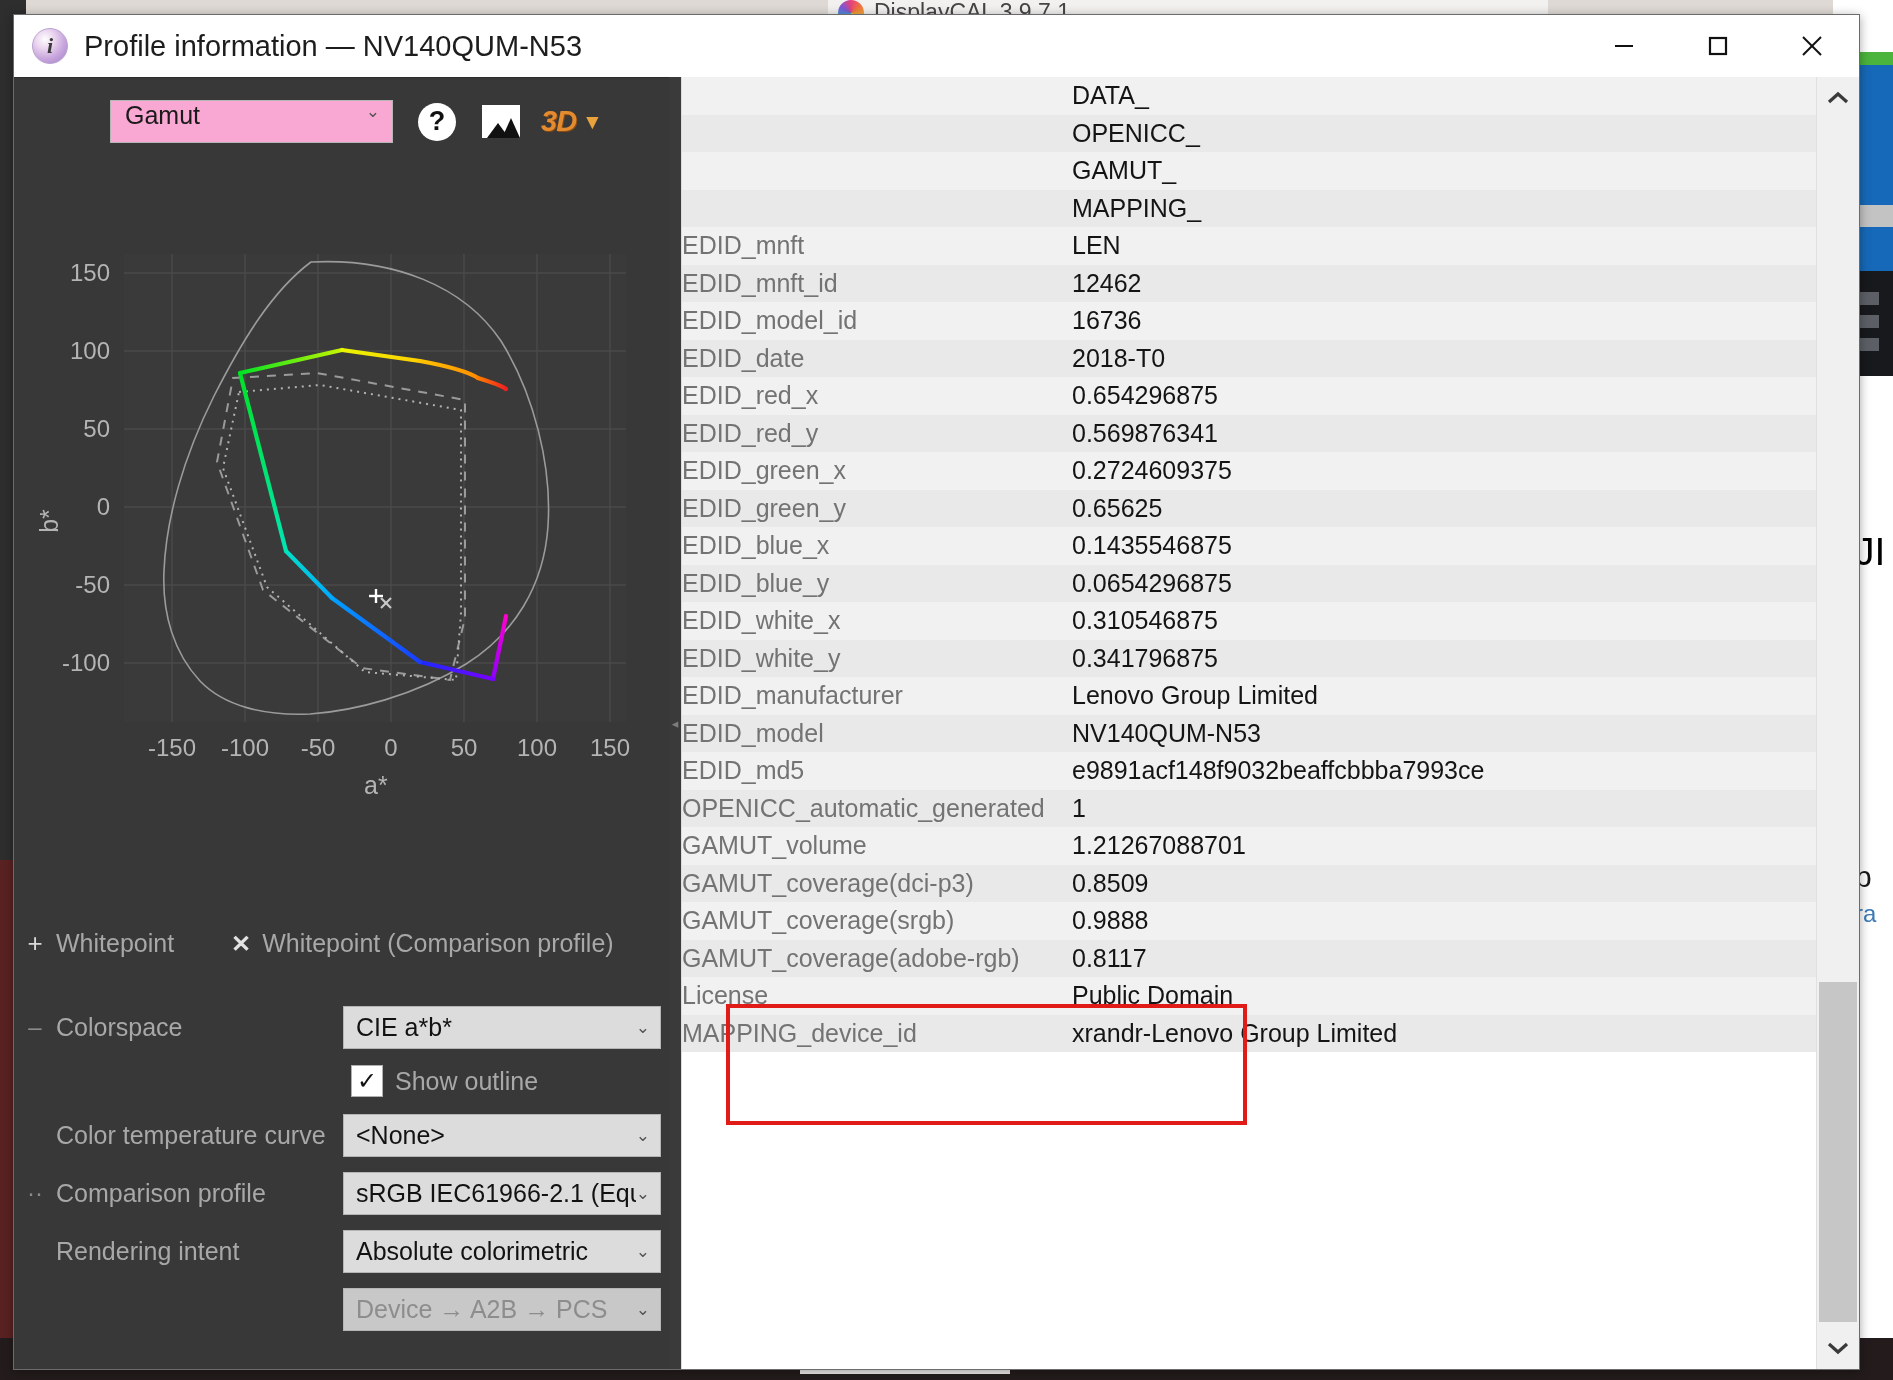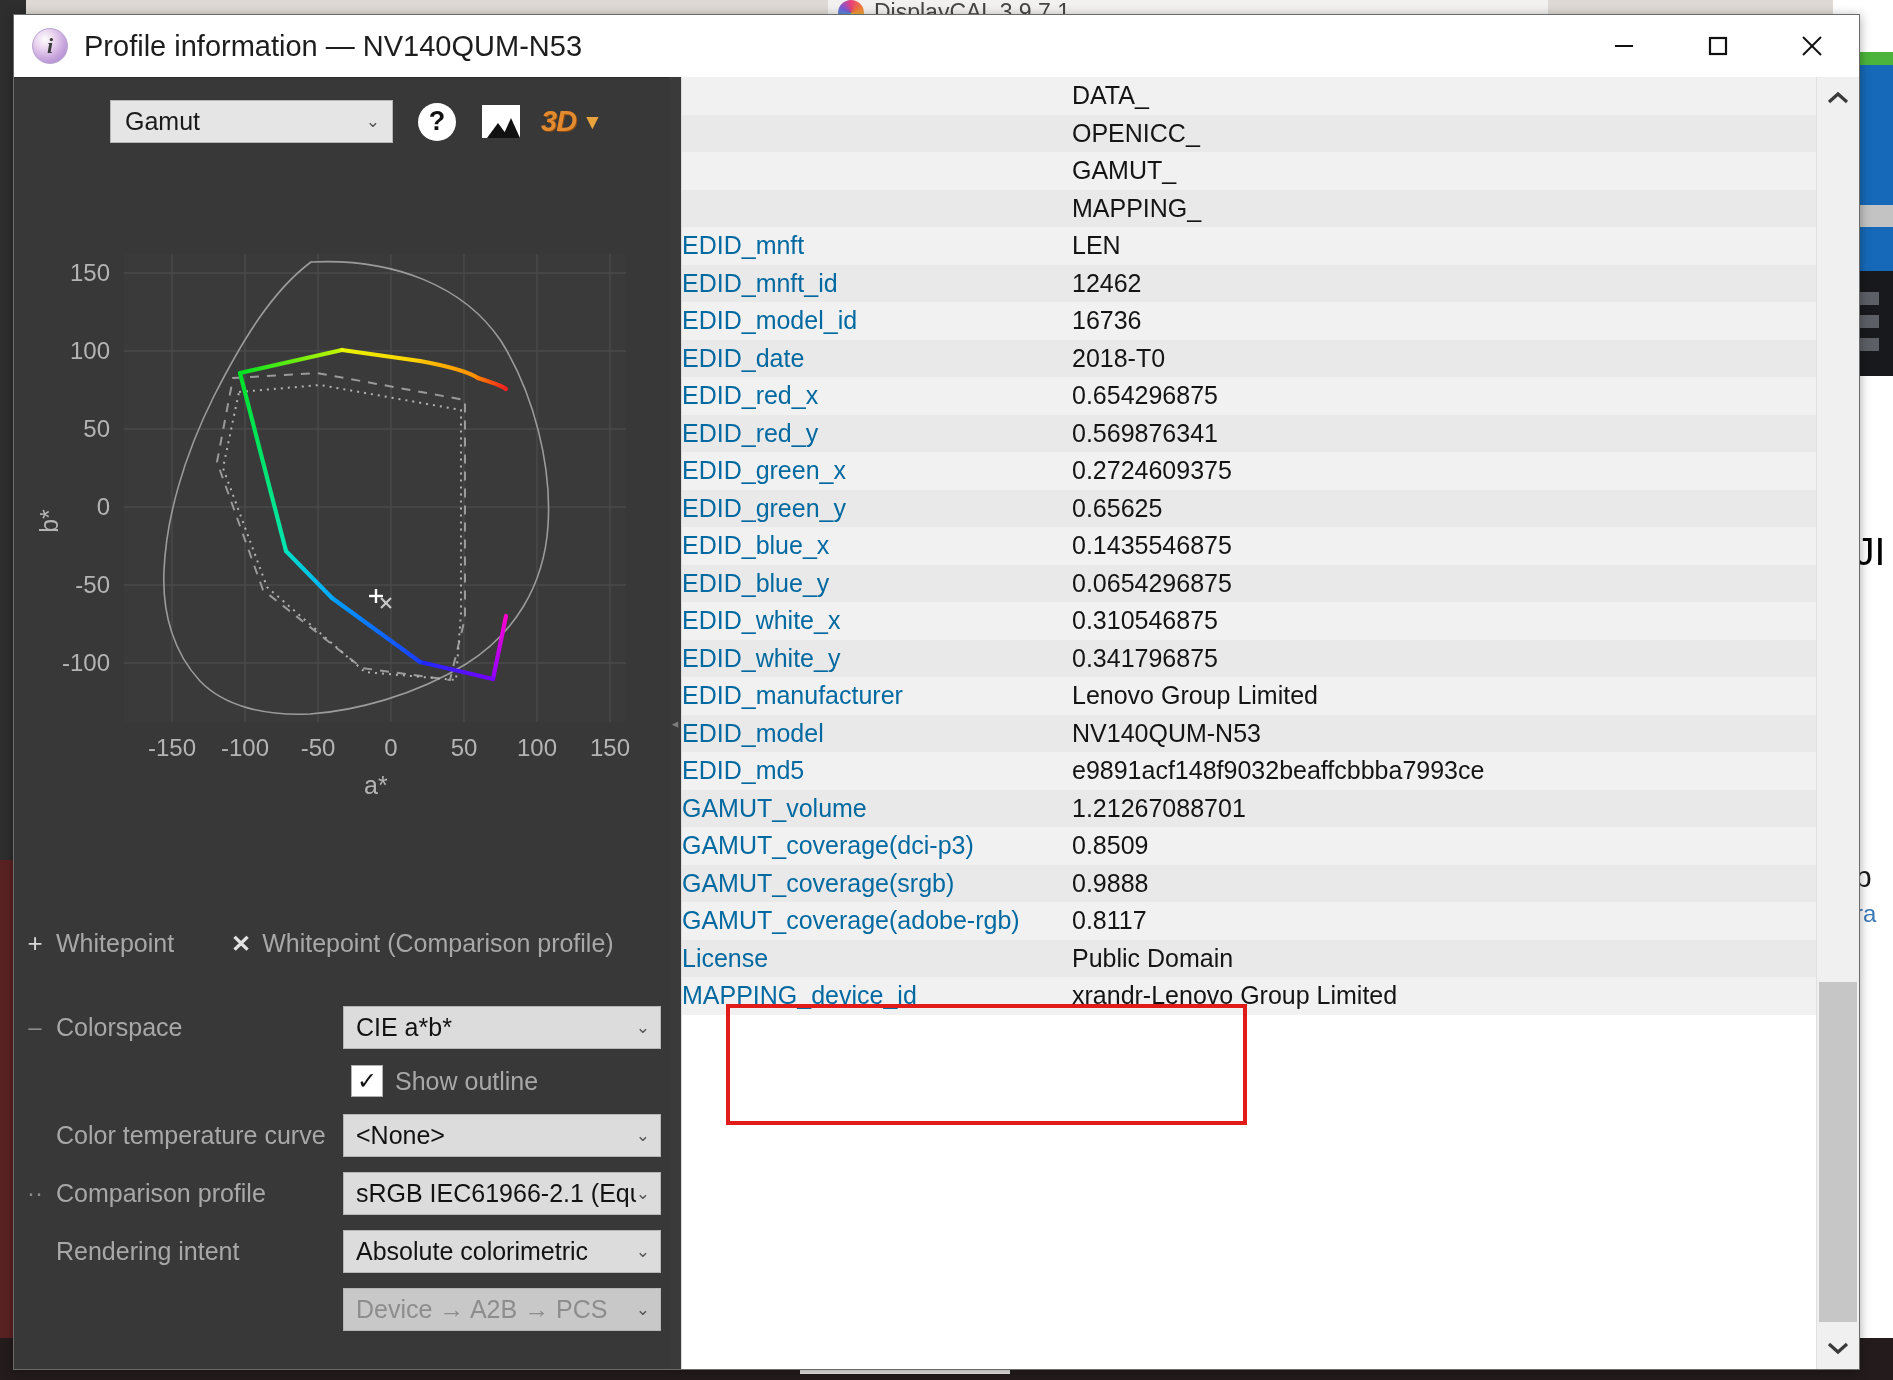--- a/index.html
+++ b/index.html
@@ -93,22 +93,22 @@
     position: relative;
     border-top: 1px solid #2c2c2c;
   }
   .toolbar-row {
     position: absolute; left: 0; top: 22px; width: 100%;
     display: flex; align-items: center; gap: 0px;
   }
   .gamut-select {
     margin-left: 96px;
     width: 283px; height: 43px;
-    background: #e5e5e5; border: 1px solid #b5b5b5;
-    display: flex; align-items: center; justify-content: space-between;
+    background: #f9a8d4; border: 1px solid #b5b5b5;
+    display: flex; justify-content: space-between;
     padding: 0 12px 0 14px; box-sizing: border-box;
     font-size: 25px; color: #1a1a1a;
   }
   .chev { font-size: 17px; color: #555; }
   .icon-btn {
     margin-left: 24px; display: flex; align-items: center; justify-content: center;
     width: 40px; height: 40px;
   }
   .help-icon {
     width: 38px; height: 38px; border-radius: 50%;
@@ -187,21 +187,21 @@
     border-left: 1px solid #dcdcdc;
   }
   table.kv { border-collapse: collapse; width: 100%; table-layout: fixed; }
   table.kv tr { height: 37.5px; margin-top: 44px; }
   table.kv tr:nth-child(odd)  { background: #f1f1f1; }
   table.kv tr:nth-child(even) { background: #e9e9e9; }
   table.kv td {
     font-size: 25px; padding: 0 0 0 0; vertical-align: middle;
     white-space: nowrap; overflow: hidden;
   }
-  td.k { color: #0369a1; width: 390px; padding-left: 56px; }
+  td.k { color: #737373; width: 390px; padding-left: 56px; }
   td.v { color: #141414; padding-left: 22px; }
   .hl-box {
     position: absolute; left: 44px; top: 927px;
     width: 513px; height: 113px;
     border: 4px solid #e01b18; pointer-events: none;
   }
   
   .vscroll {
     width: 42px; flex: 0 0 42px; background: #f0f0f0;
     position: relative; border-left: 1px solid #e0e0e0;
@@ -566,20 +566,24 @@
                 </tr>
                 <tr>
                   <td class="k">EDID_model</td>
                   <td class="v">NV140QUM-N53</td>
                 </tr>
                 <tr>
                   <td class="k">EDID_md5</td>
                   <td class="v">e9891acf148f9032beaffcbbba7993ce</td>
                 </tr>
                 <tr>
+                  <td class="k">OPENICC_automatic_generated</td>
+                  <td class="v">1</td>
+                </tr>
+                <tr>
                   <td class="k">GAMUT_volume</td>
                   <td class="v">1.21267088701</td>
                 </tr>
                 <tr>
                   <td class="k">GAMUT_coverage(dci-p3)</td>
                   <td class="v">0.8509</td>
                 </tr>
                 <tr>
                   <td class="k">GAMUT_coverage(srgb)</td>
                   <td class="v">0.9888</td>

